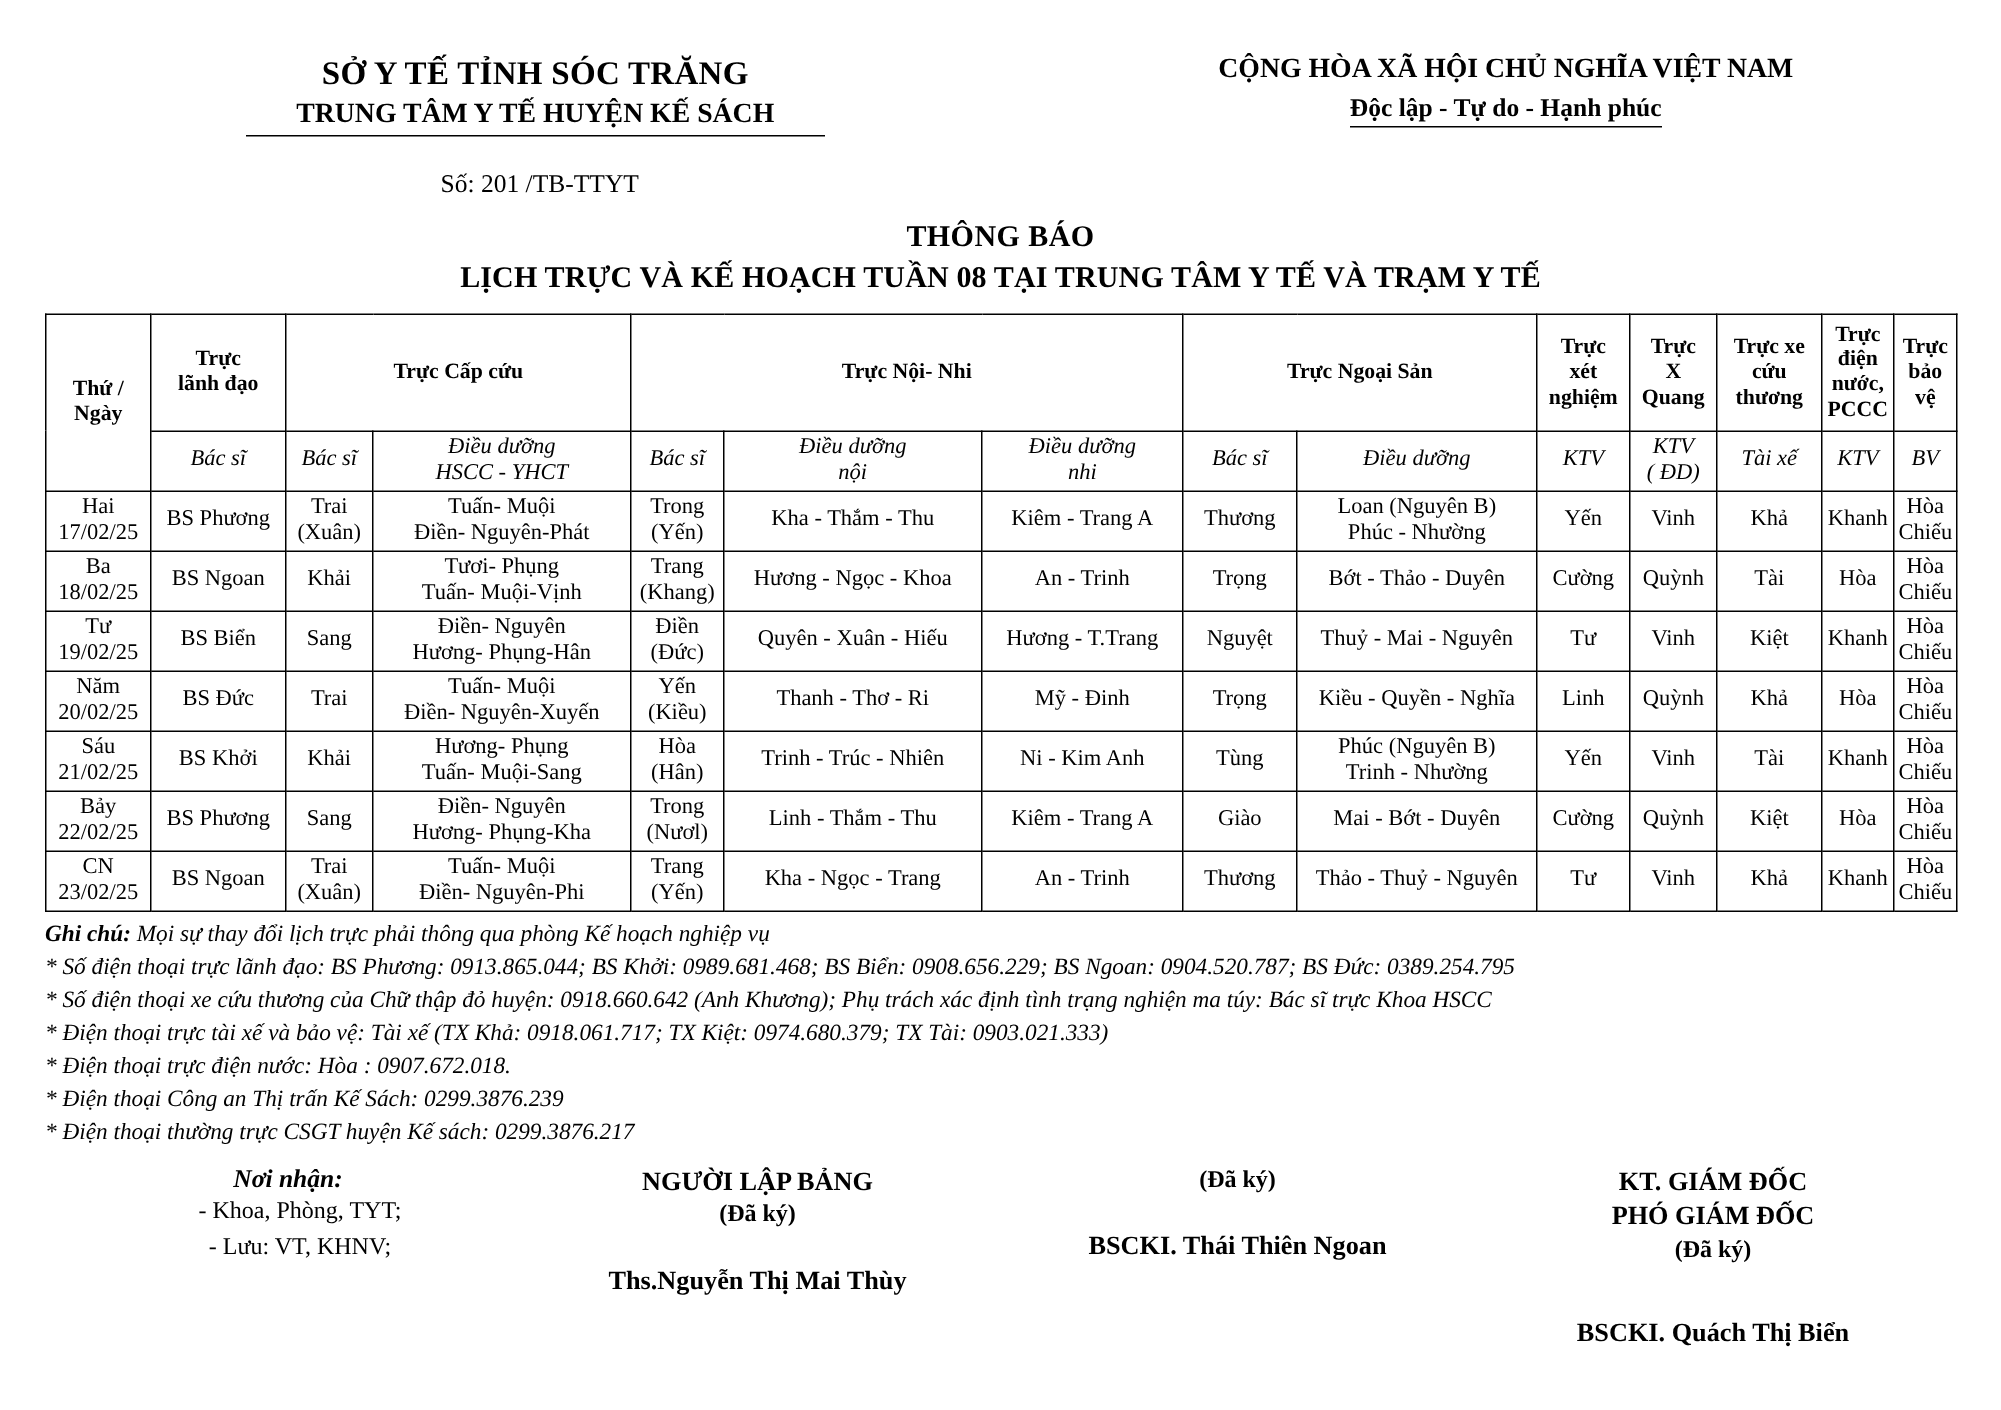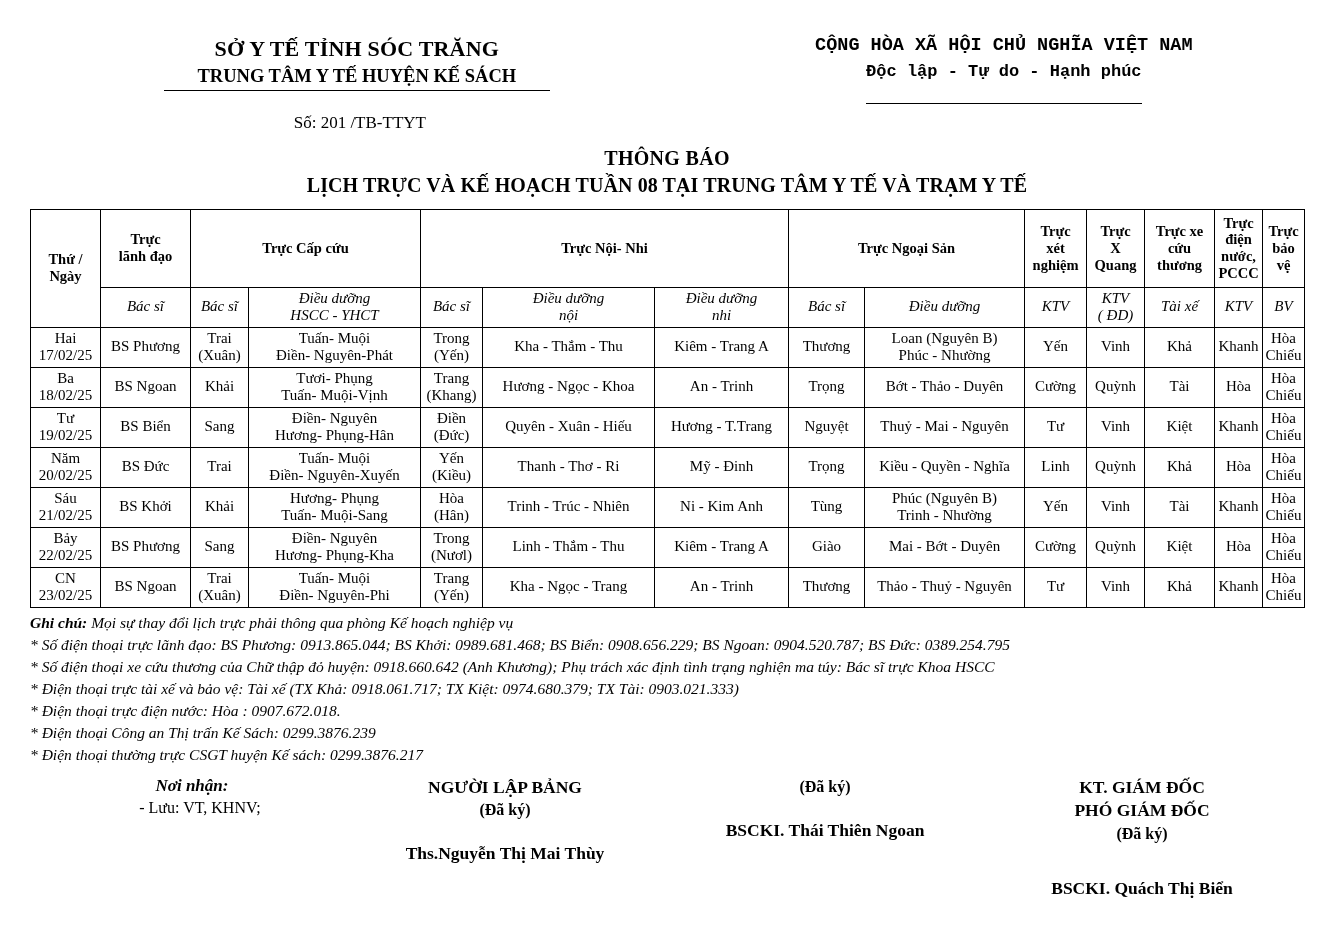--- a/index.html
+++ b/index.html
@@ -25,21 +25,20 @@
     padding-top: 34px;
   }
   .hdr-left {
     width: 50.5%;
     text-align: center;
     padding-left: 40px;
   }
   .hdr-right {
     width: 49.5%;
     text-align: center;
-    font-family: Liberation Mono, monospace;
   }
   .org-line1 {
     font-size: 22px;
     font-weight: bold;
     letter-spacing: .2px;
     line-height: 1.35;
   }
   .org-line2 {
     font-size: 18.5px;
     font-weight: bold;
@@ -66,21 +65,21 @@
     line-height: 1.35;
   }
   .motto {
     font-size: 17px;
     font-weight: bold;
     line-height: 1.4;
     margin-top: 1px;
   }
   .motto span.u {
     border-bottom: 1.6px solid #000;
-    padding-bottom: 19px;
+    padding-bottom: 0;
     display: inline-block;
   }
   .place-date {
     font-size: 17px;
     font-style: italic;
     margin-top: 22px;
   }
 
   
   .title-block {
@@ -532,20 +531,21 @@
         <div class="nline">* Điện thoại trực tài xế và bảo vệ: Tài  xế (TX  Khả: 0918.061.717;  TX Kiệt: 0974.680.379; TX Tài: 0903.021.333)</div>
         <div class="nline">* Điện thoại trực điện nước: Hòa : 0907.672.018.</div>
         <div class="nline">* Điện thoại Công an Thị trấn Kế Sách: 0299.3876.239</div>
         <div class="nline">* Điện thoại thường trực CSGT huyện Kế sách: 0299.3876.217</div>
       </div>
   </div>
 
   <div class="sign-area">
     <div class="sig-col sig-recv">
       <div class="recv-title">Nơi nhận:</div>
+      <div class="recv-item">- Khoa, Phòng, TYT;</div>
       <div class="recv-item">- Lưu: VT, KHNV;</div>
     </div>
     <div class="sig-col sig-1">
       <div class="sig-title">NGƯỜI LẬP BẢNG</div>
       <div class="sig-signed">(Đã ký)</div>
       <div class="sig-name">Ths.Nguyễn Thị Mai Thùy</div>
     </div>
     <div class="sig-col sig-2">
       <div class="sig-signed">(Đã ký)</div>
       <div class="sig-name">BSCKI. Thái Thiên Ngoan</div>

